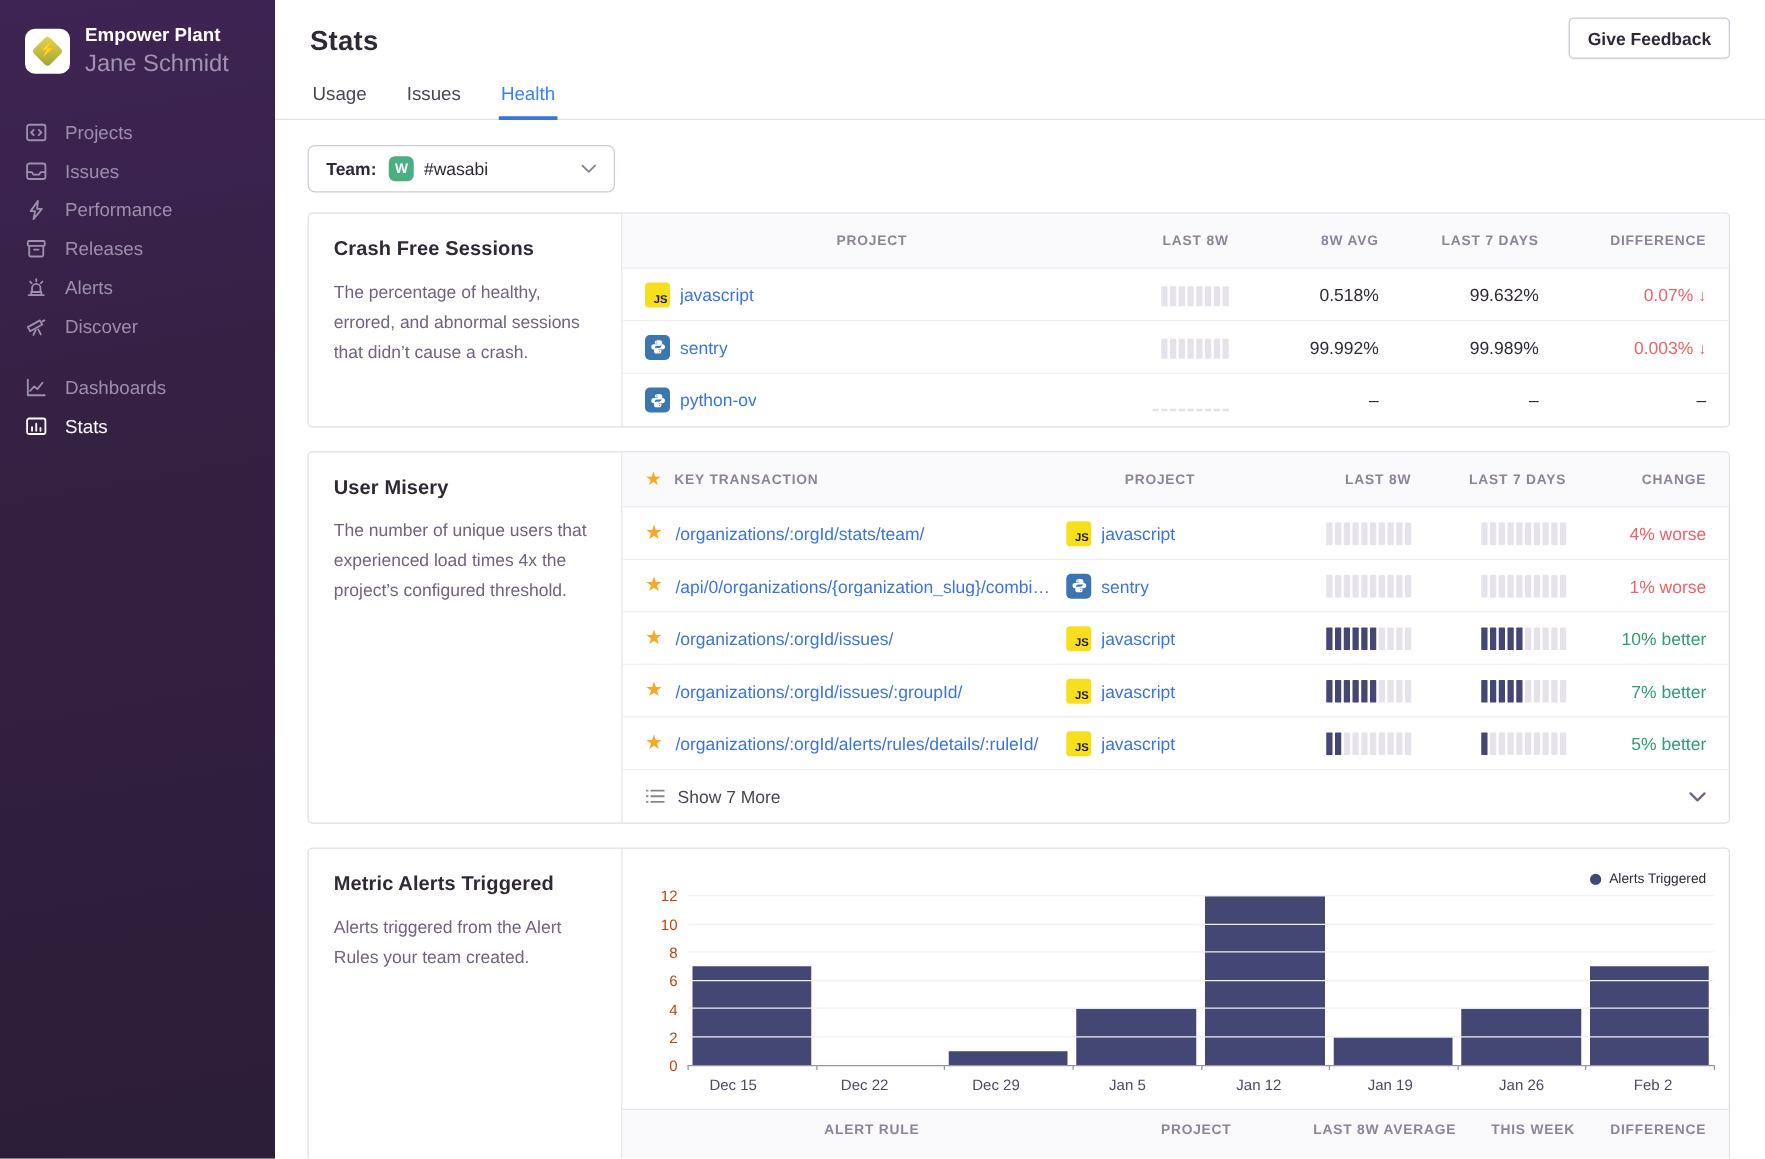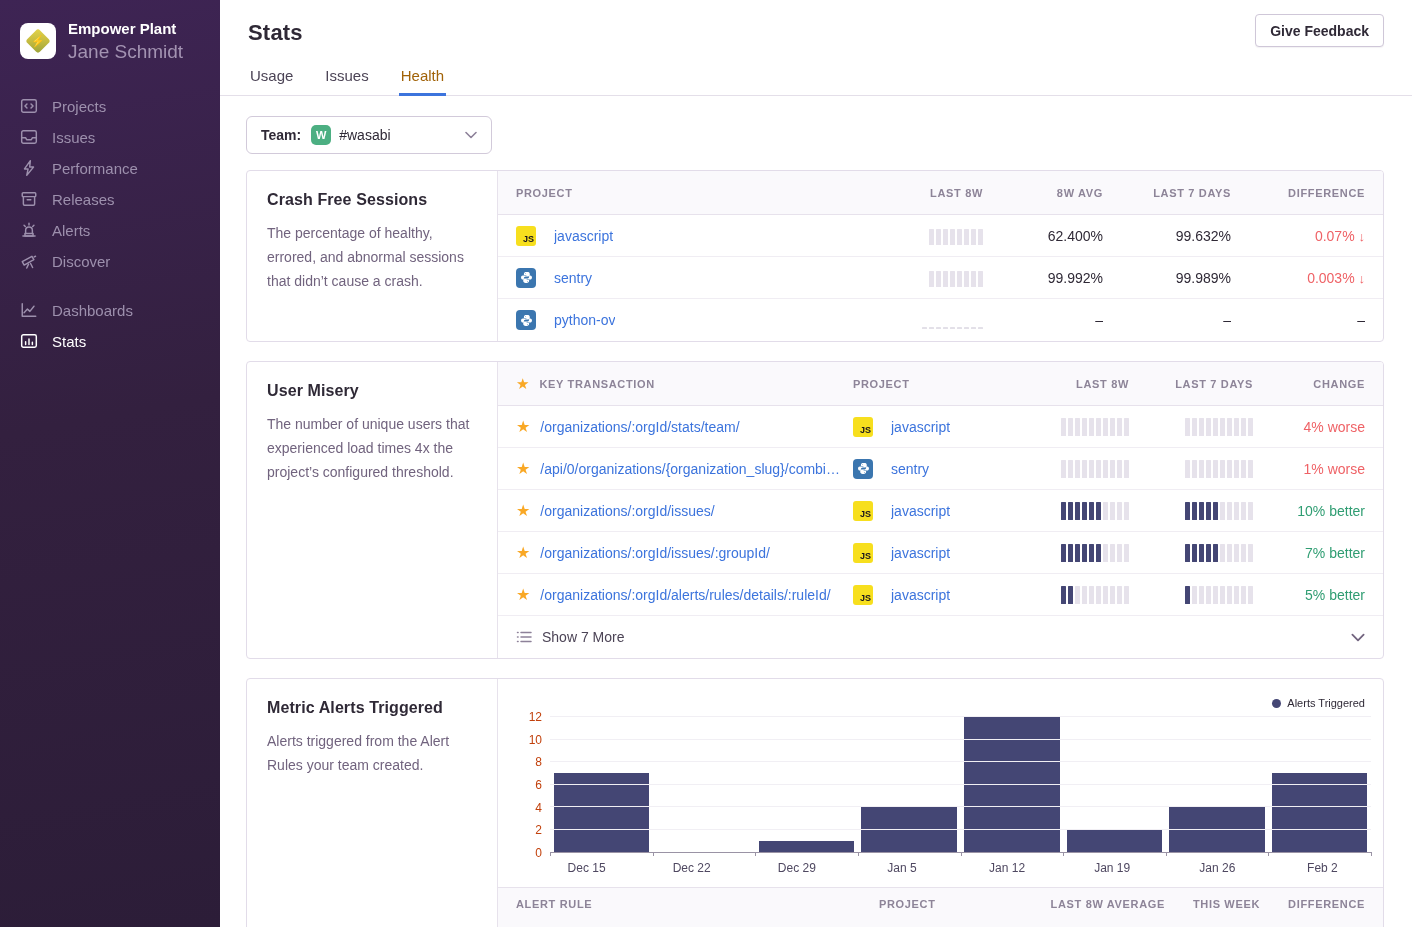--- a/index.html
+++ b/index.html
@@ -50,21 +50,21 @@
   .feedback-btn {
     height:33px; padding:0 14px; border:1px solid #cfc7d8; border-radius:4px; background:#fff;
     font-family:inherit; font-weight:700; font-size:14px; color:#2f2936; cursor:pointer;
     box-shadow:0 1px 1px rgba(45,35,60,.06);
   }
   .tabs { display:flex; gap:28px; margin-top:20px; }
   .tab {
     font-size:15px; color:#4c4456; padding:0 2px 9px 2px; cursor:pointer;
     border-bottom:3px solid transparent; margin-bottom:-1px;
   }
-  .tab.active { color:#a16207; border-bottom-color:#3c74dd; }
+  .tab.active { color:#3b82f6; border-bottom-color:#3c74dd; }
 
   .content { flex:1; padding:20px 28px 0 26px; overflow:hidden; }
 
   
   .filters { display:flex; gap:16px; }
   .select {
     height:38px; border:1px solid #d2cada; border-radius:6px; background:#fff;
     display:flex; align-items:center; padding:0 14px; font-size:14px; cursor:pointer;
   }
   .team-select { width:246px; flex:none; }
@@ -91,30 +91,31 @@
   .panel-desc p { font-size:14px; color:#71637e; line-height:24px; margin:0; }
   .panel-table { flex:1; min-width:0; display:flex; flex-direction:column; }
 
   .thead {
     background:#faf9fc; border-bottom:1px solid #e7e2ec; height:44px;
     align-items:center; border-radius:0 3px 0 0;
   }
   .th {
     font-size:11px; font-weight:700; letter-spacing:.06em; color:#8d8498; text-transform:uppercase;
     white-space:nowrap;
+    text-align:center;
   }
   .r { text-align:right; justify-self:end; }
 
   .cf-grid { display:grid; grid-template-columns:1fr 96px 112px 120px 126px; padding:0 18px; column-gap:8px; }
   .um-grid { display:grid; grid-template-columns:1fr 150px 118px 116px 104px; padding:0 18px; column-gap:8px; }
 
   .trow { height:42px; align-items:center; border-bottom:1px solid #f0edf3; }
   .trow.last { border-bottom:none; }
 
-  .proj-cell { display:flex; align-items:center; gap:18px; min-width:0; }
+  .proj-cell { display:flex; align-items:center; gap:8px; min-width:0; }
   .link { color:#3c74dd; font-size:14px; cursor:pointer; text-decoration:none; white-space:nowrap; overflow:hidden; text-overflow:ellipsis; }
   .txn-cell { display:flex; align-items:center; gap:10px; min-width:0; }
 
   .badge-js {
     width:20px; height:20px; border-radius:3px; background:#f7df1e; color:#17141f;
     font-size:9px; font-weight:700; display:flex; align-items:flex-end; justify-content:flex-end;
     padding:2px; flex:none;
   }
   .badge-py {
     width:20px; height:20px; border-radius:4px; background:#3b76af; color:#fff;
@@ -315,21 +316,21 @@
             <span class="spark">
                 <span class="bar"></span>
                 <span class="bar"></span>
                 <span class="bar"></span>
                 <span class="bar"></span>
                 <span class="bar"></span>
                 <span class="bar"></span>
                 <span class="bar"></span>
                 <span class="bar"></span>
               </span>
-            <span class="num r">62.400%</span>
+            <span class="num r">0.518%</span>
             <span class="num r">99.632%</span>
             <span class="diff down r"><span>0.07%</span> <span class="arrow">↓</span></span>
           </div>
 
           <div class="trow cf-grid">
             <span class="proj-cell">
               <span class="badge-py">
                 <svg width="13" height="13" viewBox="0 0 14 14" fill="#fff">
                     <path d="M6.8 1.2c-1.6 0-2.6.7-2.6 1.9v1.2h2.7v.5H3.1c-1.2 0-2 .9-2 2.2s.8 2.2 2 2.2h1.1V7.9c0-1.1.9-1.9 2-1.9h2.7c.9 0 1.6-.7 1.6-1.6V3.1c0-1.2-1-1.9-2.5-1.9h-1.2zm-1 1.1a.5.5 0 1 1 0 1 .5.5 0 0 1 0-1z"></path>
                     <path d="M7.2 12.8c1.6 0 2.6-.7 2.6-1.9V9.7H7.1v-.5h3.8c1.2 0 2-.9 2-2.2s-.8-2.2-2-2.2H9.8v1.3c0 1.1-.9 1.9-2 1.9H5.1c-.9 0-1.6.7-1.6 1.6v1.3c0 1.2 1 1.9 2.5 1.9h1.2zm1-1.1a.5.5 0 1 1 0-1 .5.5 0 0 1 0 1z"></path>

